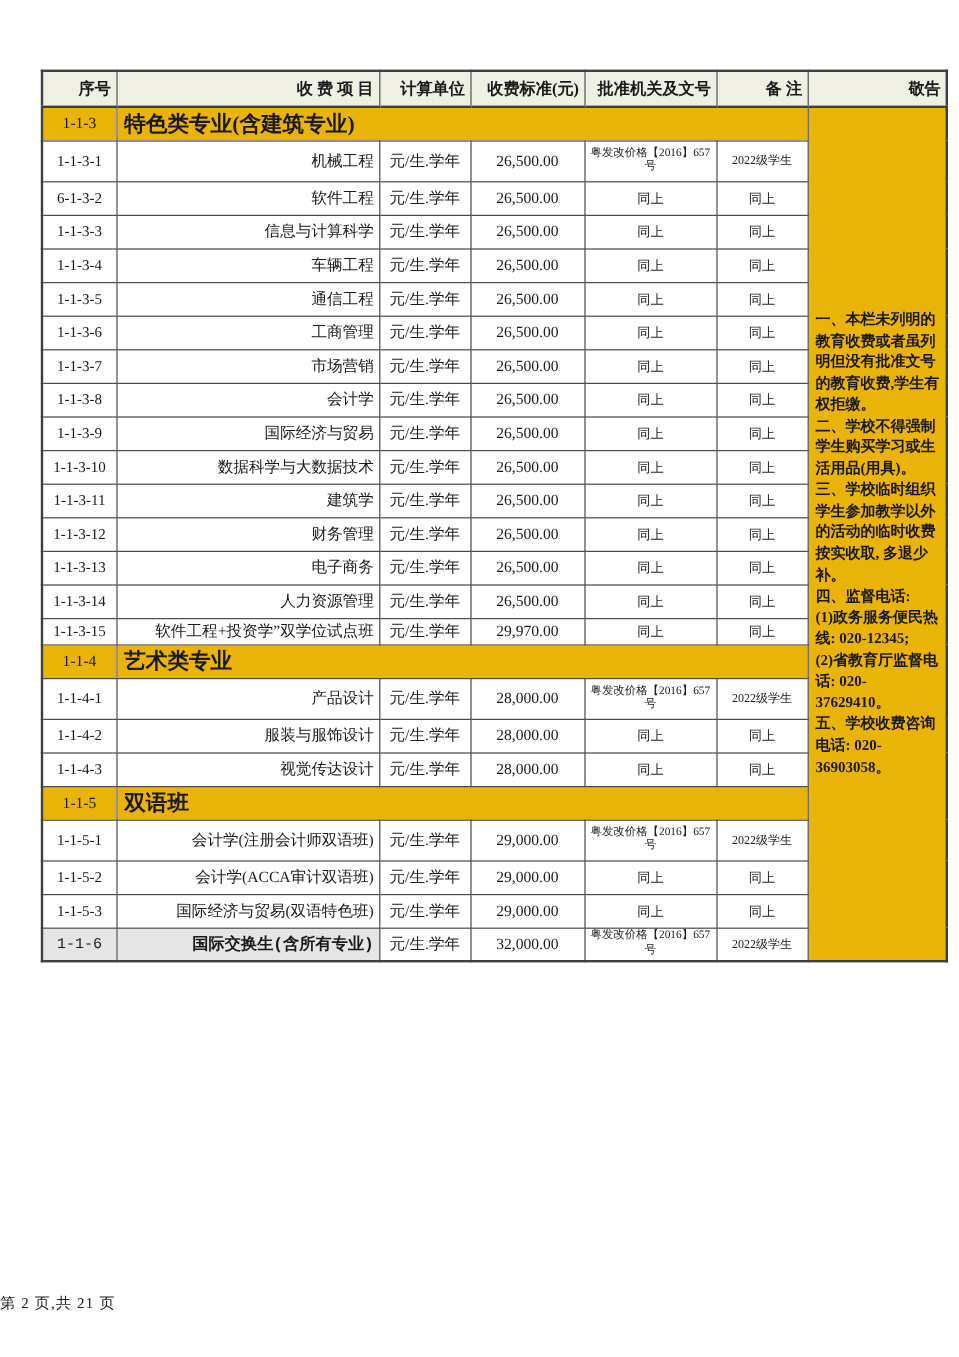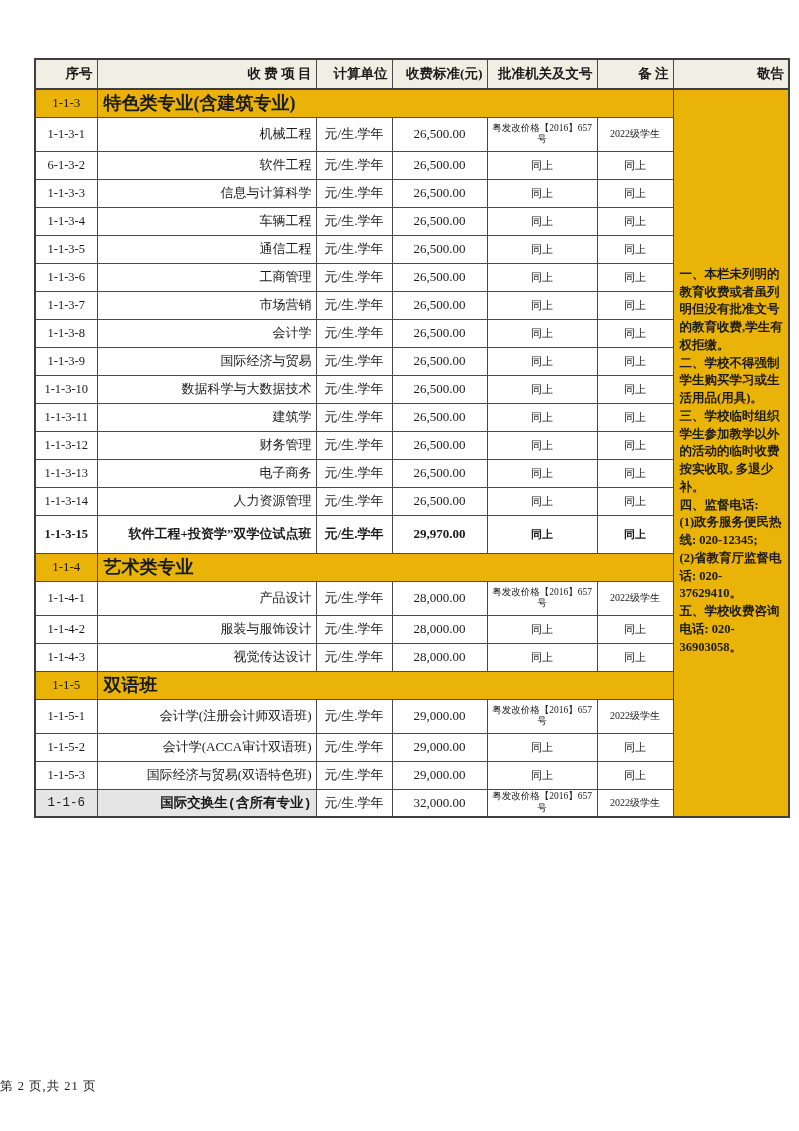--- a/index.html
+++ b/index.html
@@ -40,21 +40,21 @@
     background: #f0efe3;
     font-weight: bold;
     font-size: 13.5px;
     height: 30px;
     border-bottom: 2px solid #3f3f3f;
     text-align: right;
   }
   tr.r-section  { height: 28px; }
   tr.r-normal   { height: 28px; }
   tr.r-first    { height: 34px; }
-  tr.r-tall     { height: 38px; font-weight: bold; }
+  tr.r-tall     { height: 22px; }
   tr.r-highlight{ height: 28px; }
 
   td.cell-no   { font-size: 12.5px; }
   td.cell-item { text-align: right; font-size: 13px; padding-left: 6px; }
   td.cell-unit { font-size: 13px; padding: 0 1px; }
   td.cell-fee  { font-size: 13px; }
   td.cell-approval-full { font-size: 9.5px; line-height: 1.2; padding: 0 2px; }
   td.cell-approval-same { font-size: 11px; }
   td.cell-remark-full   { font-size: 10px; }
   td.cell-remark-same   { font-size: 11px; }

